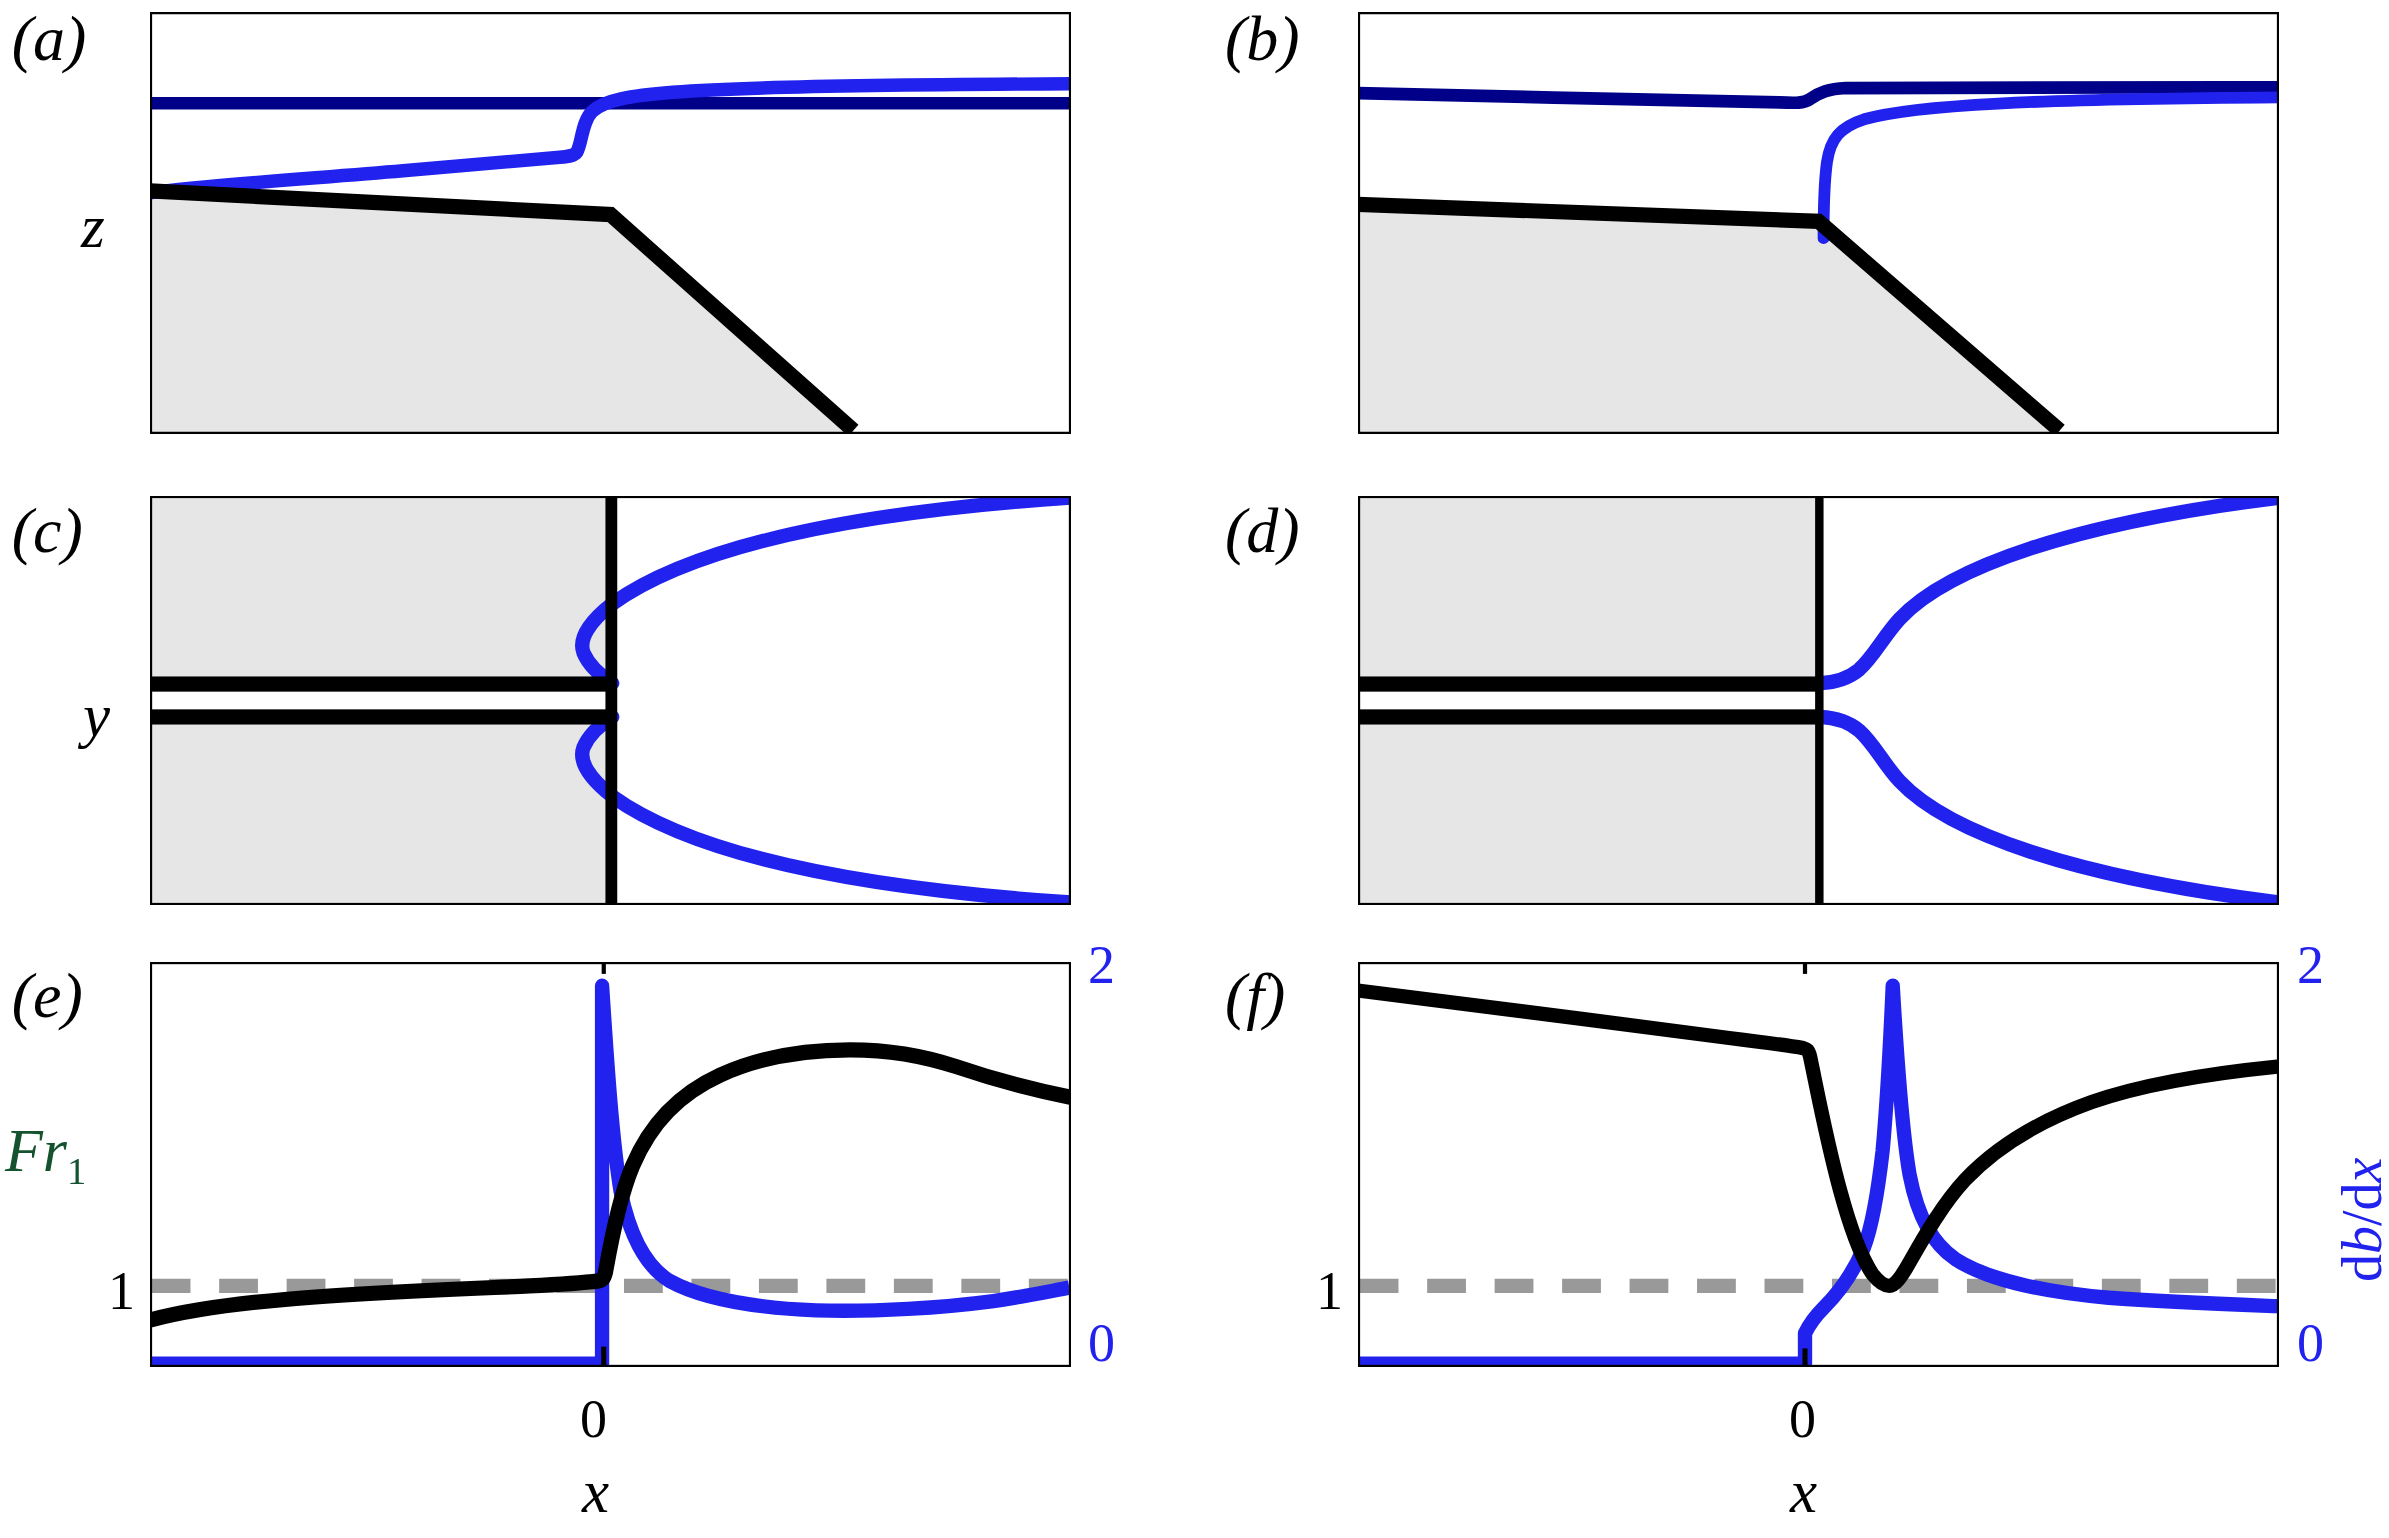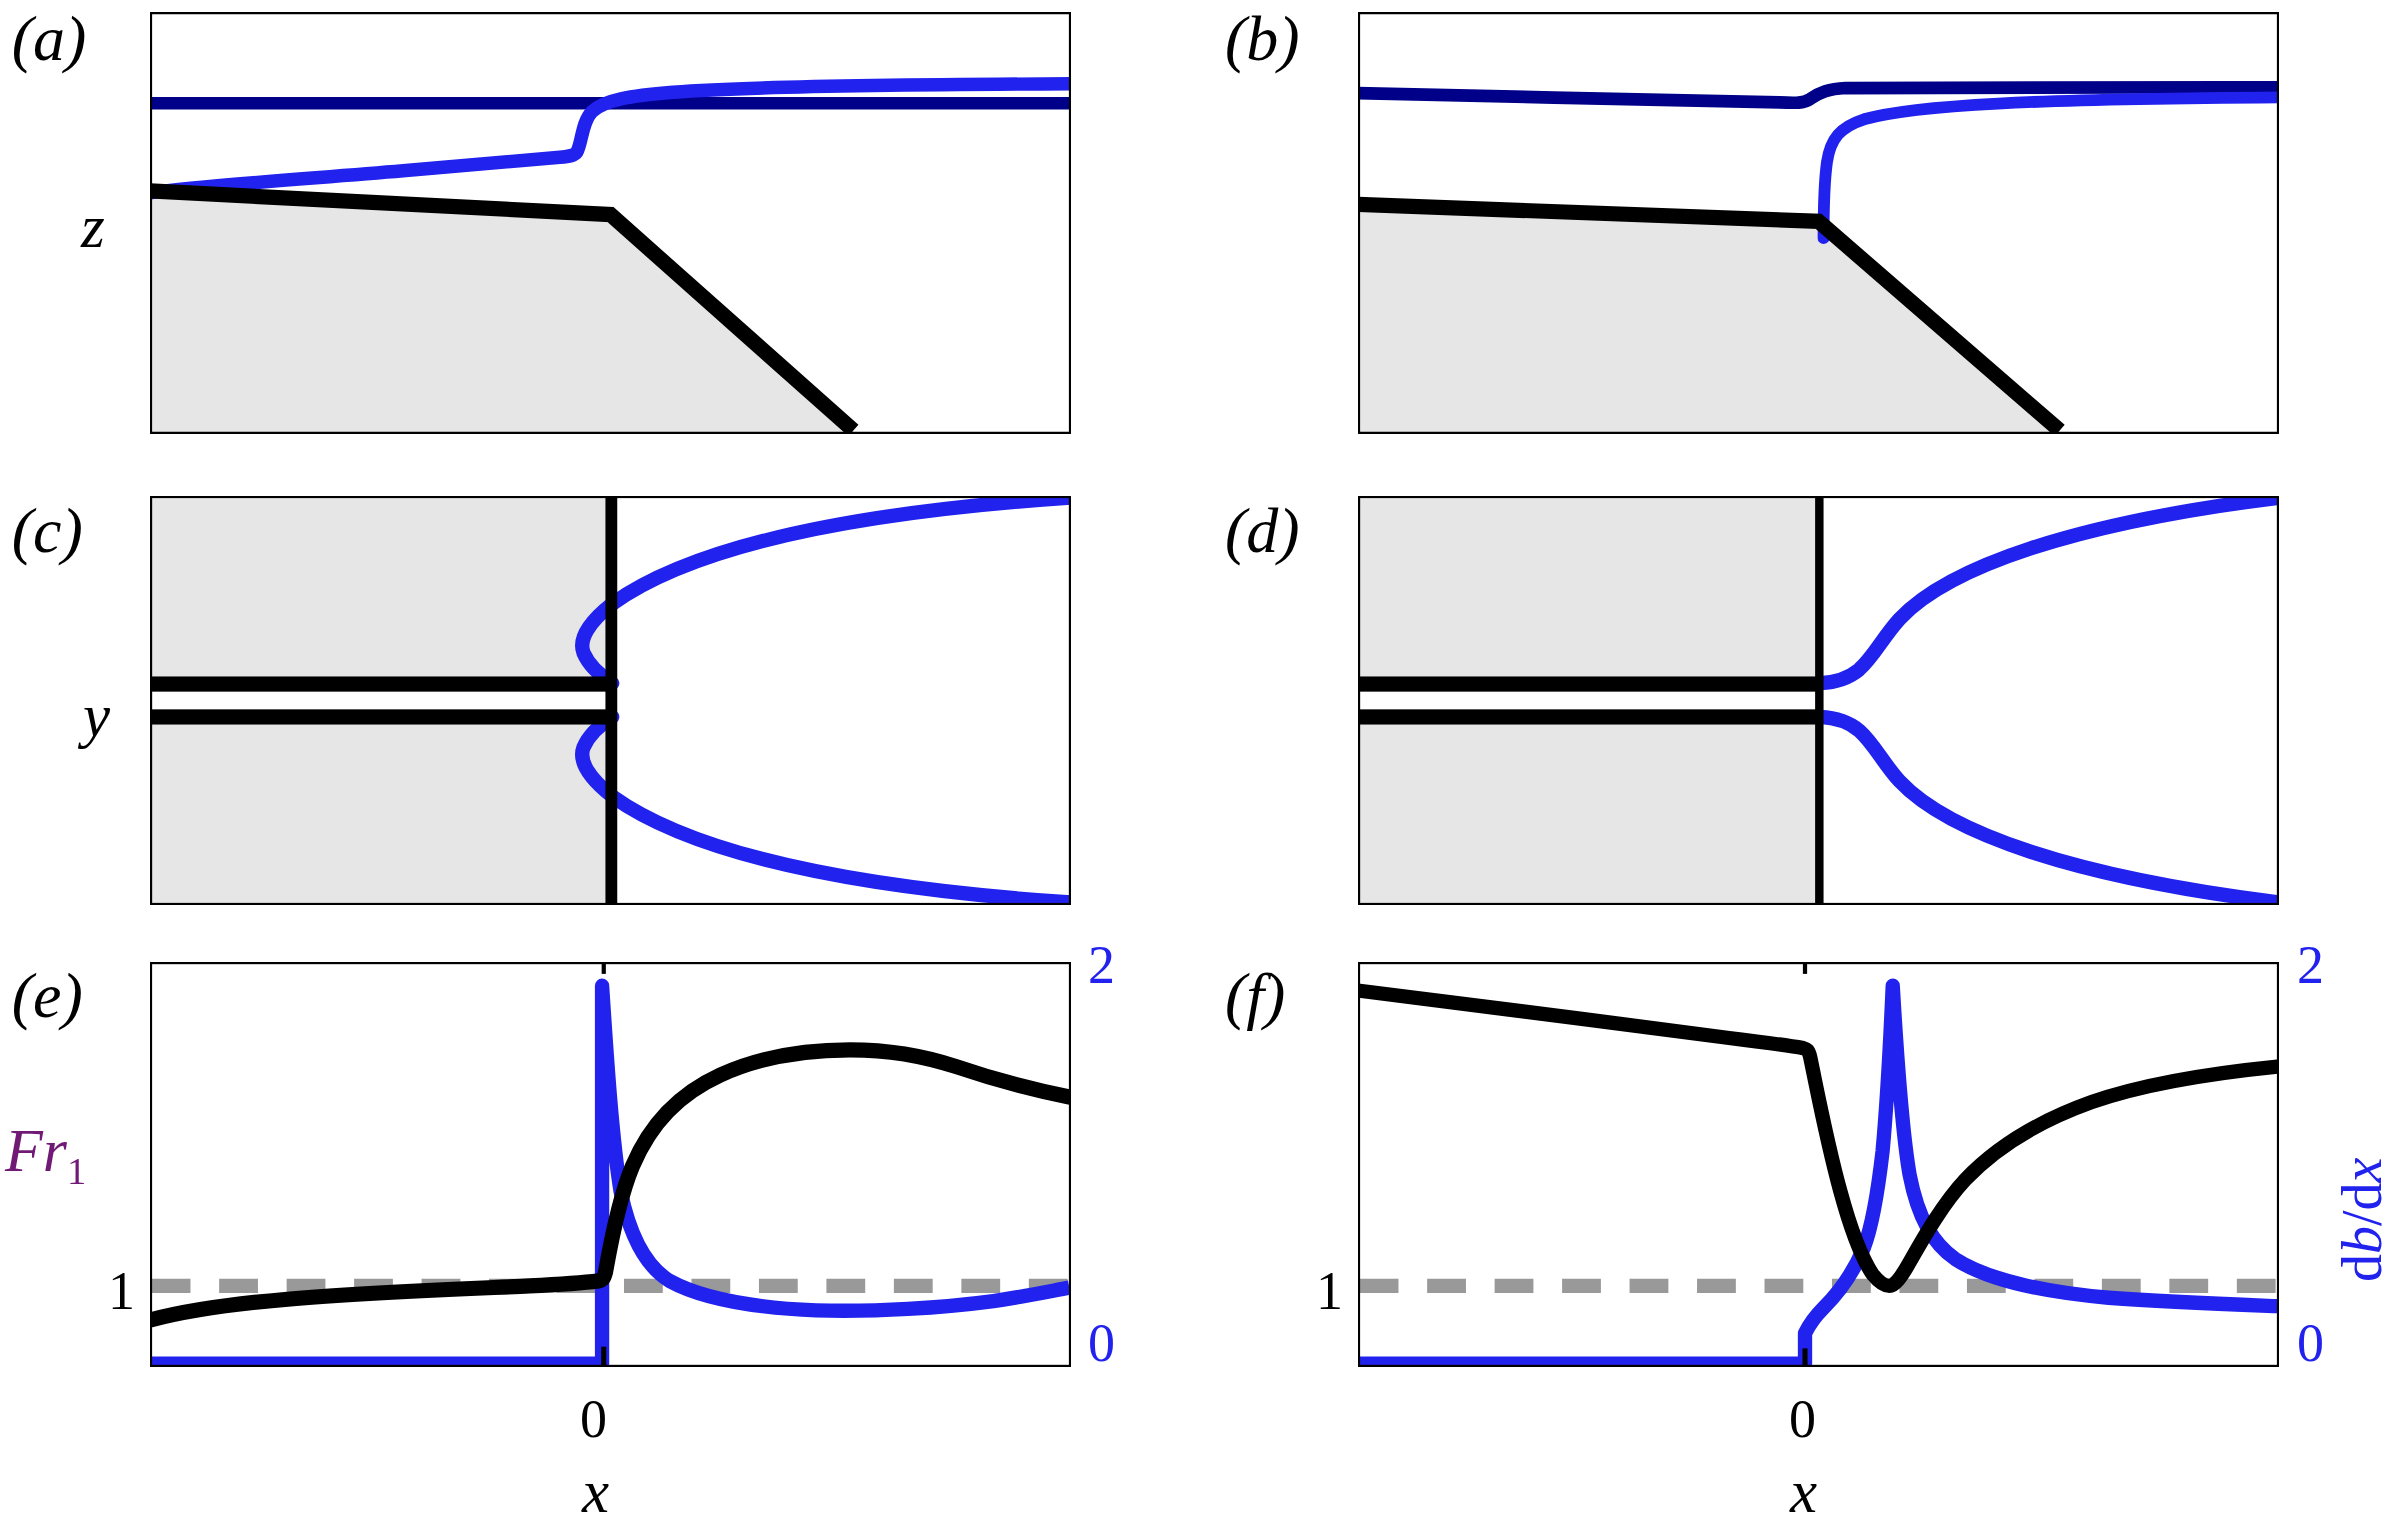--- a/index.html
+++ b/index.html
@@ -12,21 +12,21 @@
   .axlabel{position:absolute;font-family:"Liberation Serif",serif;font-style:italic;
            font-size:61px;color:#000;line-height:1;}
   .ticklabel{position:absolute;font-family:"Liberation Serif",serif;
              font-size:54px;color:#000;line-height:1;}
   .bluelabel{position:absolute;font-family:"Liberation Serif",serif;
              font-size:54px;color:#2222ee;line-height:1;}
   .bluerot{position:absolute;font-family:"Liberation Serif",serif;
            font-size:56px;color:#2222ee;line-height:1;
            transform-origin:0 0;transform:rotate(-90deg);white-space:nowrap;}
   .frlabel{position:absolute;font-family:"Liberation Serif",serif;font-style:italic;
-           font-size:62px;color:#701a75;line-height:1;white-space:nowrap;}
+           font-size:62px;color:#14532d;line-height:1;white-space:nowrap;}
   .sub{font-size:0.62em;font-style:normal;vertical-align:sub;}
   svg{display:block;}
 </style>
 </head>
 <body>
 
 <div id="fig">
 
   <div class="plabel" style="left:11.8px;top:6.7px;">(a)</div>
   <div class="axlabel" style="left:81px;top:196px;">z</div>

